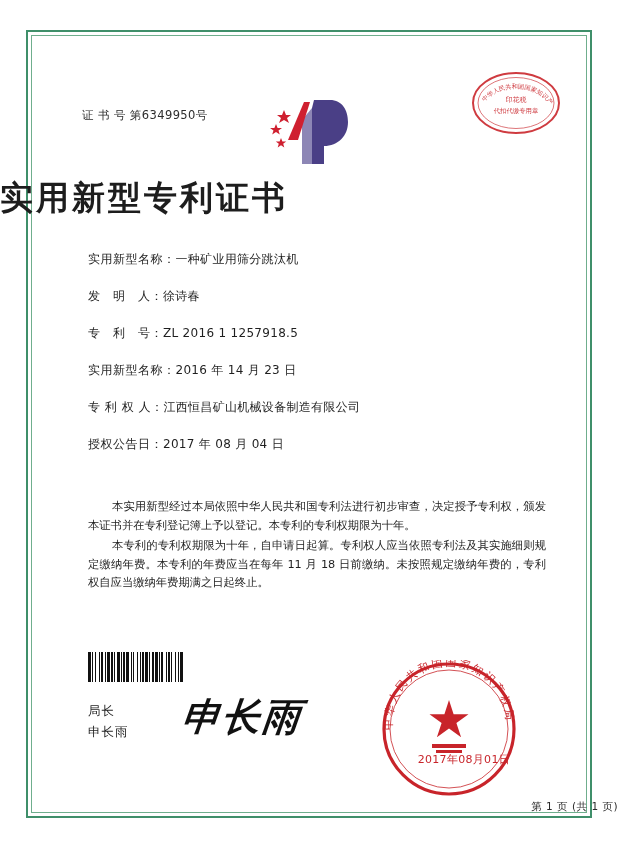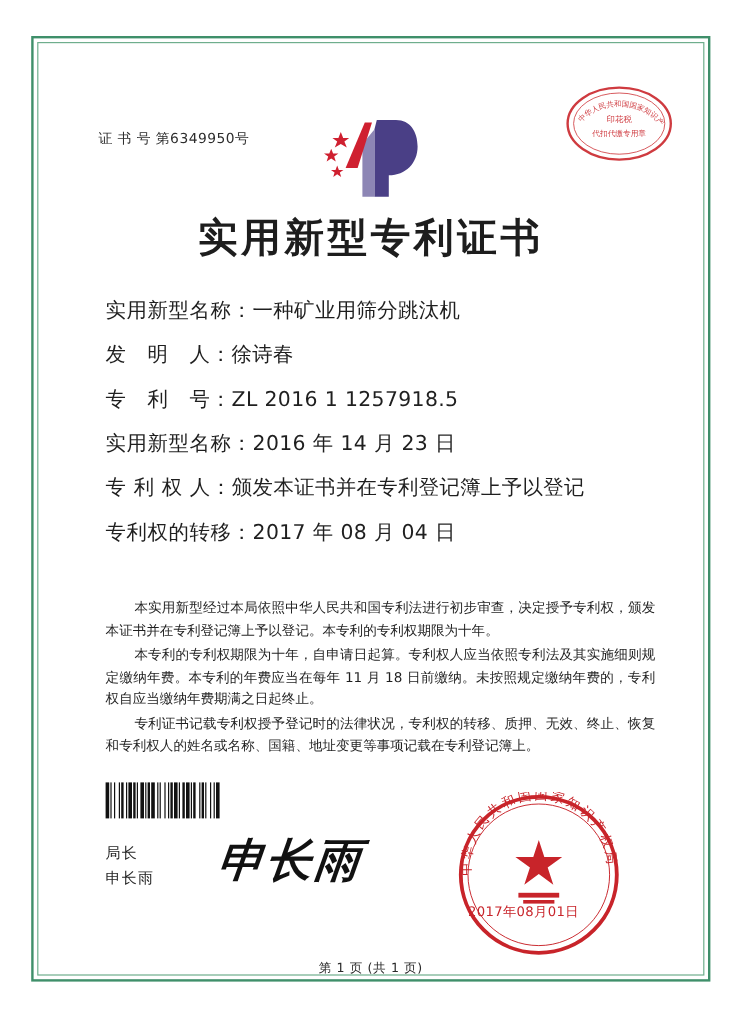--- a/index.html
+++ b/index.html
@@ -72,37 +72,36 @@
     width: 92px;
     height: 66px;
   }
 
   
   .main-title {
     position: absolute;
     left: 0;
     right: 0;
     top: 176px;
-    text-align: center;
     font-family: "DejaVu Serif", "Liberation Serif", serif;
     font-size: 33px;
     font-weight: bold;
     letter-spacing: 3px;
     color: #1d1d1d;
   }
 
   
   .fields {
     position: absolute;
     left: 88px;
     top: 250px;
     right: 70px;
   }
   .field-row {
-    font-size: 17px;
+    font-size: 12px;
     line-height: 18px;
     margin-bottom: 19px;
     color: #1f1f1f;
     white-space: nowrap;
   }
   .field-label {
     display: inline-block;
     letter-spacing: 0.5px;
   }
   .field-value {
@@ -175,33 +174,33 @@
     left: 380px;
     top: 660px;
     width: 138px;
     height: 138px;
   }
   .seal-date {
     position: absolute;
     left: 390px;
     top: 752px;
     width: 120px;
-    text-align: left;
+    text-align: right;
     font-size: 11px;
     color: #c8242a;
     letter-spacing: 0.3px;
   }
 
   
   .page-footer {
     position: absolute;
     left: 0;
     right: 0;
     top: 800px;
-    text-align: center;
+    text-align: right;
     font-size: 10.5px;
     color: #2a2a2a;
     letter-spacing: 0.5px;
   }
 </style>
 </head>
 <body>
 
 <div class="certificate">
 
@@ -243,31 +242,30 @@
     <div class="field-row">
       <span class="field-label">发　明　人：</span><span class="field-value">徐诗春</span>
     </div>
     <div class="field-row">
       <span class="field-label">专　利　号：</span><span class="field-value">ZL 2016 1 1257918.5</span>
     </div>
     <div class="field-row">
       <span class="field-label">实用新型名称：</span><span class="field-value">2016 年 14 月 23 日</span>
     </div>
     <div class="field-row">
-      <span class="field-label">专 利 权 人：</span><span class="field-value">颁发本证书并在专利登记簿上予以登记</span>
-    </div>
-    <div class="field-row">
-      <span class="field-label">专利权的转移：</span><span class="field-value">2017 年 08 月 04 日</span>
+      <span class="field-label">专 利 权 人：</span><span class="field-value">江西恒昌矿山机械设备制造有限公司</span>
+    </div>
+    <div class="field-row">
+      <span class="field-label">授权公告日：</span><span class="field-value">2017 年 08 月 04 日</span>
     </div>
   </div>
 
   <div class="body-text">
     <p>本实用新型经过本局依照中华人民共和国专利法进行初步审查，决定授予专利权，颁发本证书并在专利登记簿上予以登记。本专利的专利权期限为十年。</p>
     <p>本专利的专利权期限为十年，自申请日起算。专利权人应当依照专利法及其实施细则规定缴纳年费。本专利的年费应当在每年 11 月 18 日前缴纳。未按照规定缴纳年费的，专利权自应当缴纳年费期满之日起终止。</p>
-    <p>专利证书记载专利权授予登记时的法律状况，专利权的转移、质押、无效、终止、恢复和专利权人的姓名或名称、国籍、地址变更等事项记载在专利登记簿上。</p>
   </div>
 
   <div class="barcode">
     <div class="bars" id="barcode-bars">
         <i style="width:3px;background:#111"></i>
         <i style="width:1px;background:transparent"></i>
         <i style="width:1px;background:#111"></i>
         <i style="width:2px;background:transparent"></i>
         <i style="width:1px;background:#111"></i>
         <i style="width:3px;background:transparent"></i>

